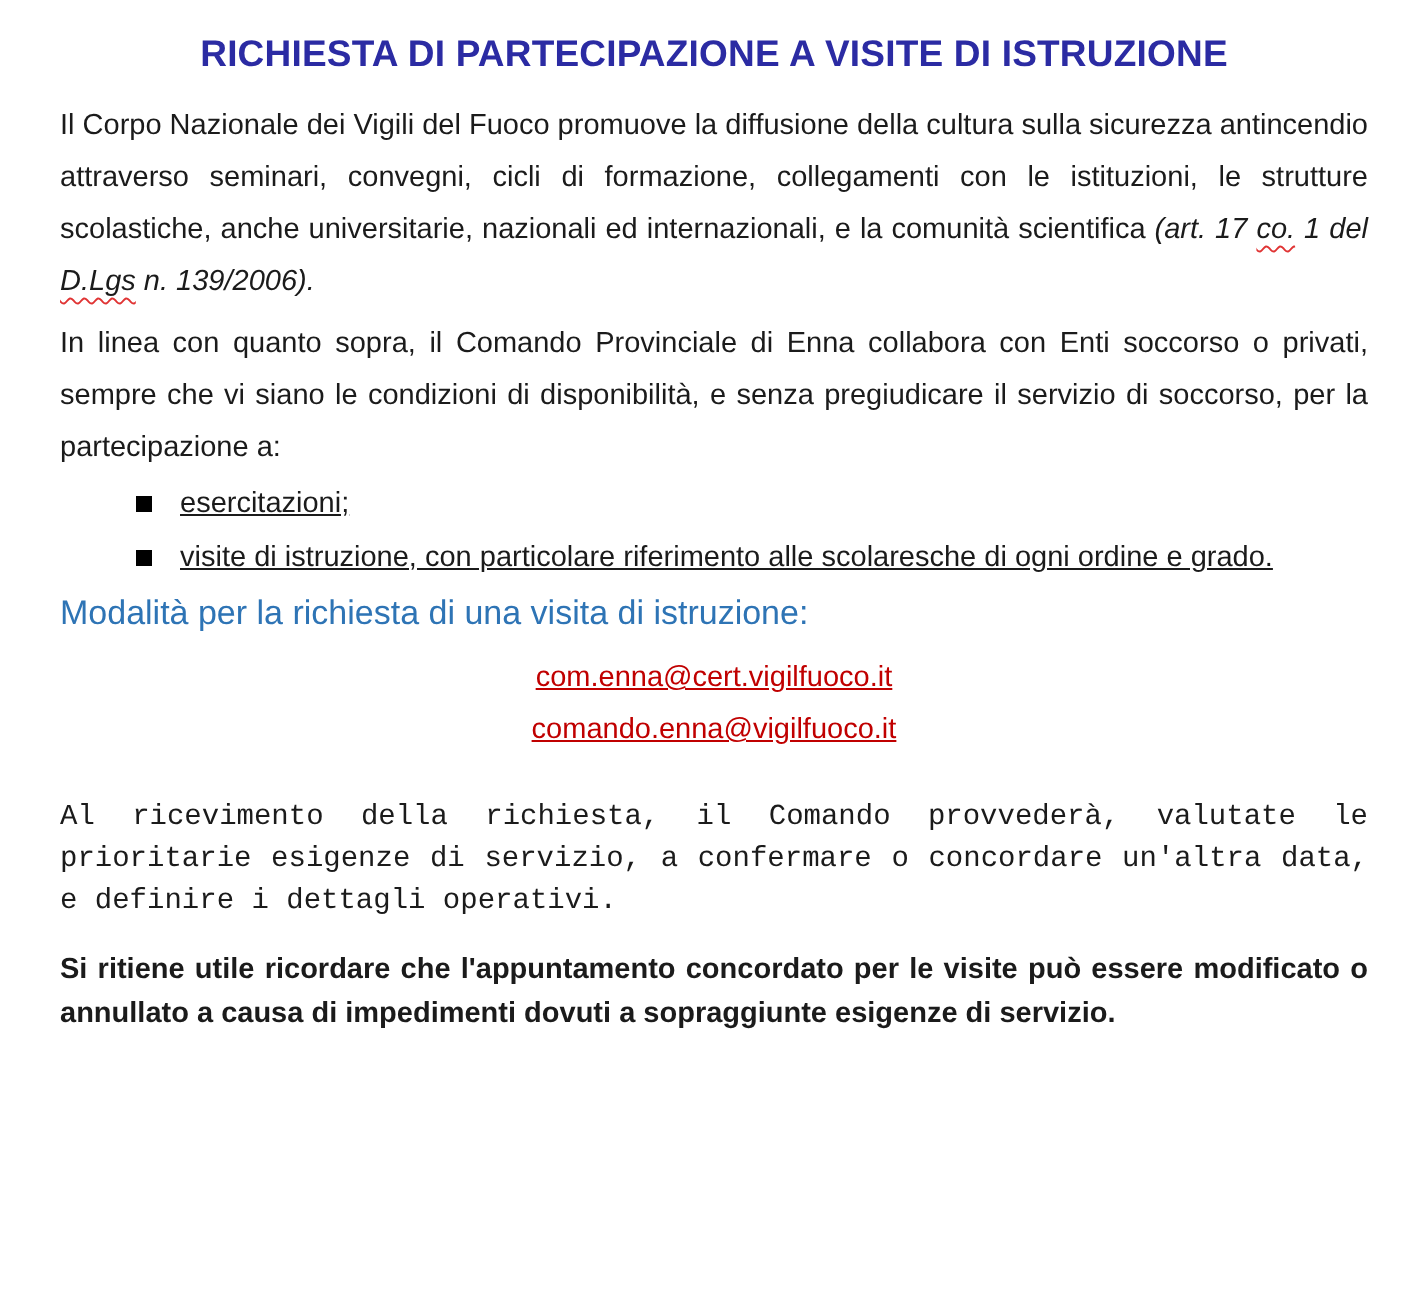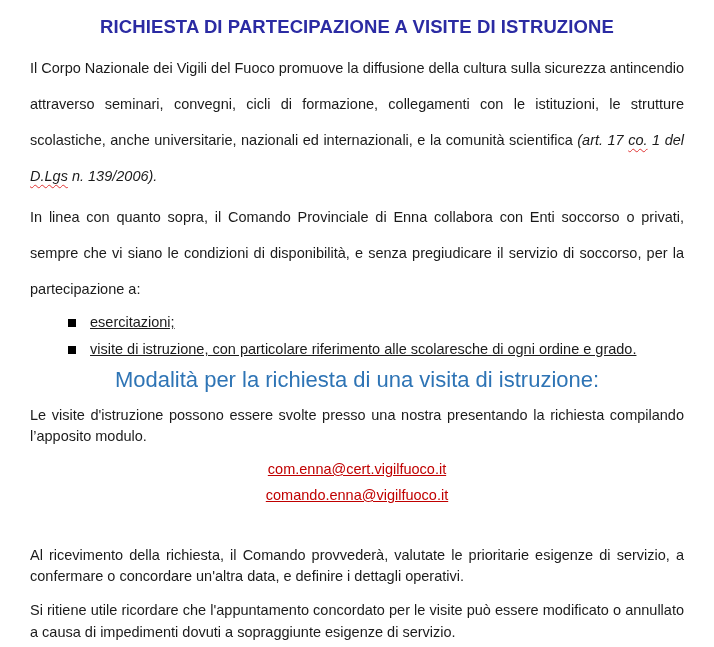--- a/index.html
+++ b/index.html
@@ -32,21 +32,21 @@
     color: var(--color-title, #2B2BA3);
     font-size: 18.5px;
     font-weight: 700;
     letter-spacing: 0.1px;
   }
   .para {
     margin: 0 0 12px 0;
     line-height: 21px;
   }
   .spaced {
-    line-height: 36px;
+    line-height: 26px;
     margin-bottom: 5px;
   }
   .justify { text-align: justify; }
   .law-ref { font-style: italic; }
   .spell {
     text-decoration: underline wavy var(--color-spell, #E03434);
     text-decoration-thickness: 1px;
     text-underline-offset: 3px;
   }
   .bullets {
@@ -62,37 +62,36 @@
   .sq {
     display: inline-block;
     width: 8px;
     height: 8px;
     background: var(--color-bullet, #000);
     margin-right: 14px;
   }
   .heading {
     margin: 8px 0 12px 0;
     color: var(--color-heading, #2E74B5);
-    font-size: 22px;
+    font-size: 17px;
     font-weight: 400;
-    text-align: center;
   }
   .links { margin: 0 0 0 0; }
   .email {
     display: inline-block;
     color: var(--color-link, #C00000);
     text-decoration: underline;
     line-height: 20px;
     margin-bottom: 6px;
     cursor: pointer;
   }
   .email-row { line-height: 20px; text-align: center; }
-  .gap-top { margin-top: 34px; }
+  .gap-top { margin-top: 18px; font-family: Liberation Mono, monospace; }
   .bold {
-    font-weight: 400;
+    font-weight: 700;
     line-height: 22px;
   }
 </style>
 </head>
 <body>
 
 <div class="page">
 
   <h1 class="title">RICHIESTA DI PARTECIPAZIONE A VISITE DI ISTRUZIONE</h1>
 
@@ -100,21 +99,20 @@
 
   <p class="para spaced justify">In linea con quanto sopra, il Comando Provinciale di Enna collabora con Enti soccorso o privati, sempre che vi siano le condizioni di disponibilità, e senza pregiudicare il servizio di soccorso, per la partecipazione a:</p>
 
   <ul class="bullets">
     <li><span class="sq"></span><span>esercitazioni;</span></li>
     <li><span class="sq"></span><span>visite di istruzione, con particolare riferimento alle scolaresche di ogni ordine e grado.</span></li>
   </ul>
 
   <h2 class="heading">Modalità per la richiesta di una visita di istruzione:</h2>
 
-  <p class="para justify">Le visite d'istruzione possono essere svolte presso una nostra presentando la richiesta compilando l’apposito modulo.</p>
 
 
 
   <div class="links">
     <div class="email-row"><a class="email">com.enna@cert.vigilfuoco.it</a></div>
     <div class="email-row"><a class="email">comando.enna@vigilfuoco.it</a></div>
   </div>
 
   <p class="para justify gap-top">Al ricevimento della richiesta, il Comando provvederà, valutate le prioritarie esigenze di servizio, a confermare o concordare un'altra data, e definire i dettagli operativi.</p>
 

